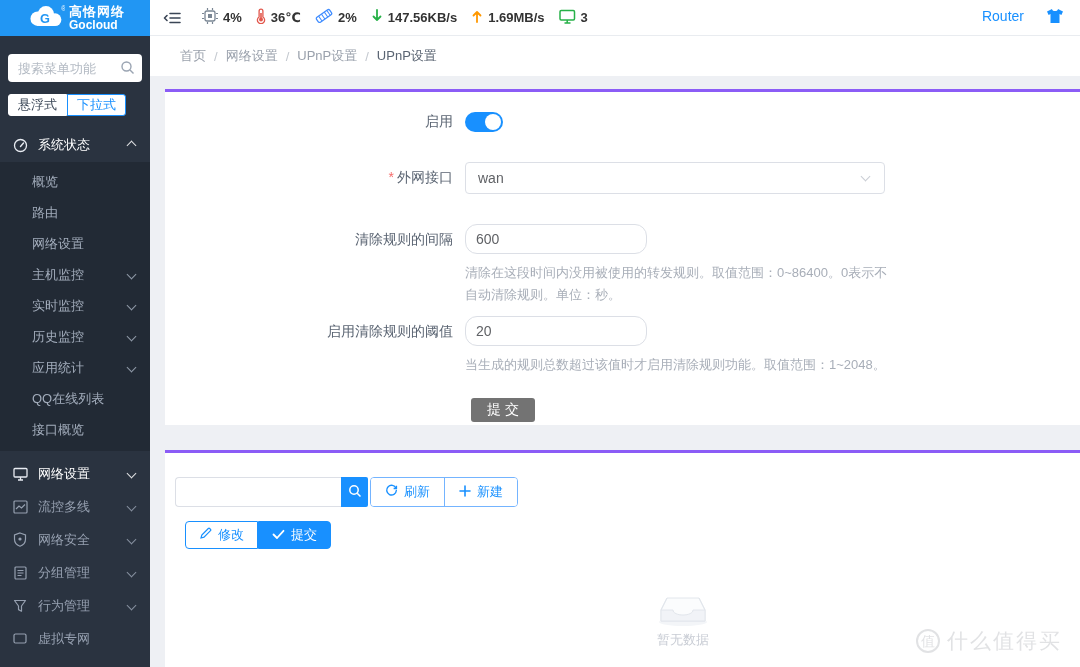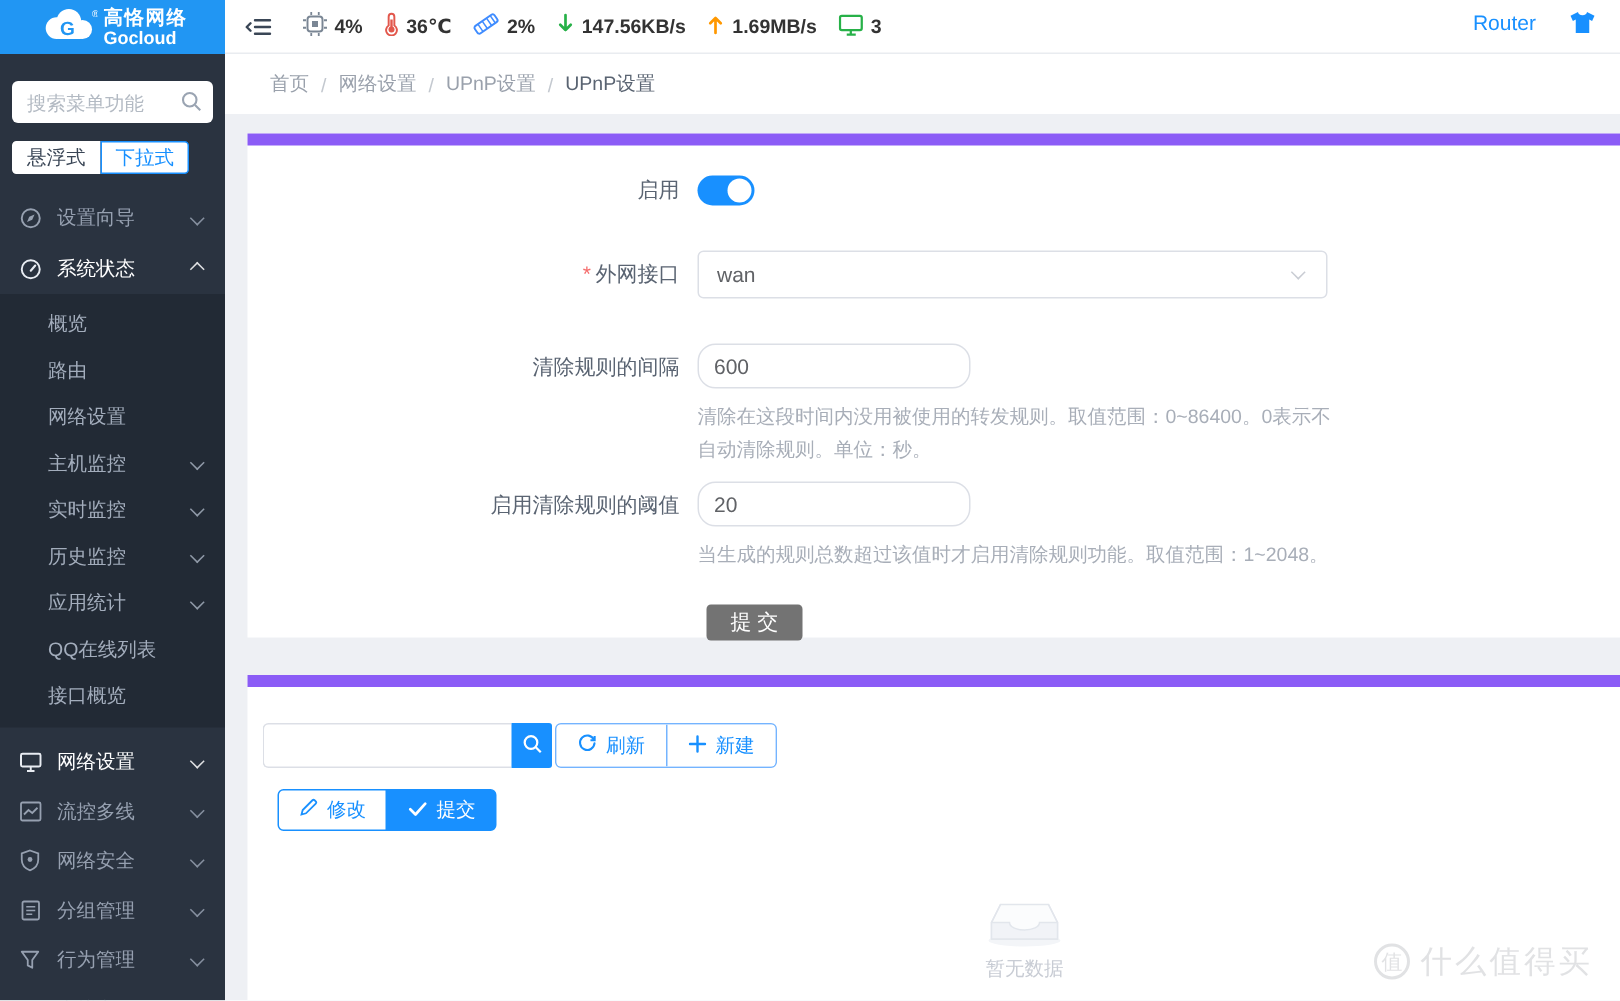--- a/index.html
+++ b/index.html
@@ -42,21 +42,21 @@
   .smitem .lbl { flex:1; }
   .bottom-menu { margin-top:6px; }
   .bottom-menu .mitem { height:33px; }
 
   
   .main { flex:1; background:#eef0f4; display:flex; flex-direction:column; overflow:hidden; }
   .crumb-bar { height:40px; flex:none; background:#fff; display:flex; align-items:center; padding-left:30px; font-size:13px; color:#9aa1ac; }
   .crumb-bar .sep { margin:0 8px; color:#c3c8cf; }
   .crumb-bar .last { color:#5a6472; }
   .content { flex:1; padding:13px 0 0 15px; display:flex; flex-direction:column; overflow:hidden; }
-  .card { background:#fff; border-top:8px solid #8b5cf6; }
+  .card { background:#fff; border-top:3px solid #8b5cf6; }
   .card.form-card { height:336px; flex:none; }
   .card.table-card { flex:1; margin-top:25px; position:relative; }
 
   
   .upnp-form { padding-top:20px; }
   .frow { display:flex; margin-bottom:30px; }
   .frow.center { align-items:center; }
   .frow.top { align-items:flex-start; }
   .form-label { width:300px; text-align:right; padding-right:12px; font-size:14px; color:#5a6472; line-height:30px; flex:none; }
   .frow.center .form-label { line-height:normal; }
@@ -198,30 +198,20 @@
             <circle cx="6.5" cy="6.5" r="4.5" fill="none" stroke="#9aa4b2" stroke-width="1.4"></circle>
             <line x1="10" y1="10" x2="13.5" y2="13.5" stroke="#9aa4b2" stroke-width="1.4"></line>
           </svg>
         </span>
       </div>
       <div class="mode-tabs">
         <span class="mode-tab">悬浮式</span>
         <span class="mode-tab active">下拉式</span>
       </div>
 
-      <div class="mitem">
-        <span class="ic">
-          <svg width="15" height="15" viewBox="0 0 15 15">
-            <circle cx="7.5" cy="7.5" r="6" fill="none" stroke="#96a0b0" stroke-width="1.3"></circle>
-            <path d="M10 5L8.5 8.5 5 10l1.5-3.5z" fill="#96a0b0"></path>
-          </svg>
-        </span>
-        <span class="lbl">设置向导</span>
-        <span class="chev"></span>
-      </div>
       <div class="mitem active">
         <span class="ic">
           <svg width="15" height="15" viewBox="0 0 15 15">
             <circle cx="7.5" cy="7.5" r="6" fill="none" stroke="#e8ecf2" stroke-width="1.3"></circle>
             <path d="M7.5 8.5L10.5 5" stroke="#e8ecf2" stroke-width="1.4" stroke-linecap="round"></path>
           </svg>
         </span>
         <span class="lbl">系统状态</span>
         <span class="chev up"></span>
       </div>

